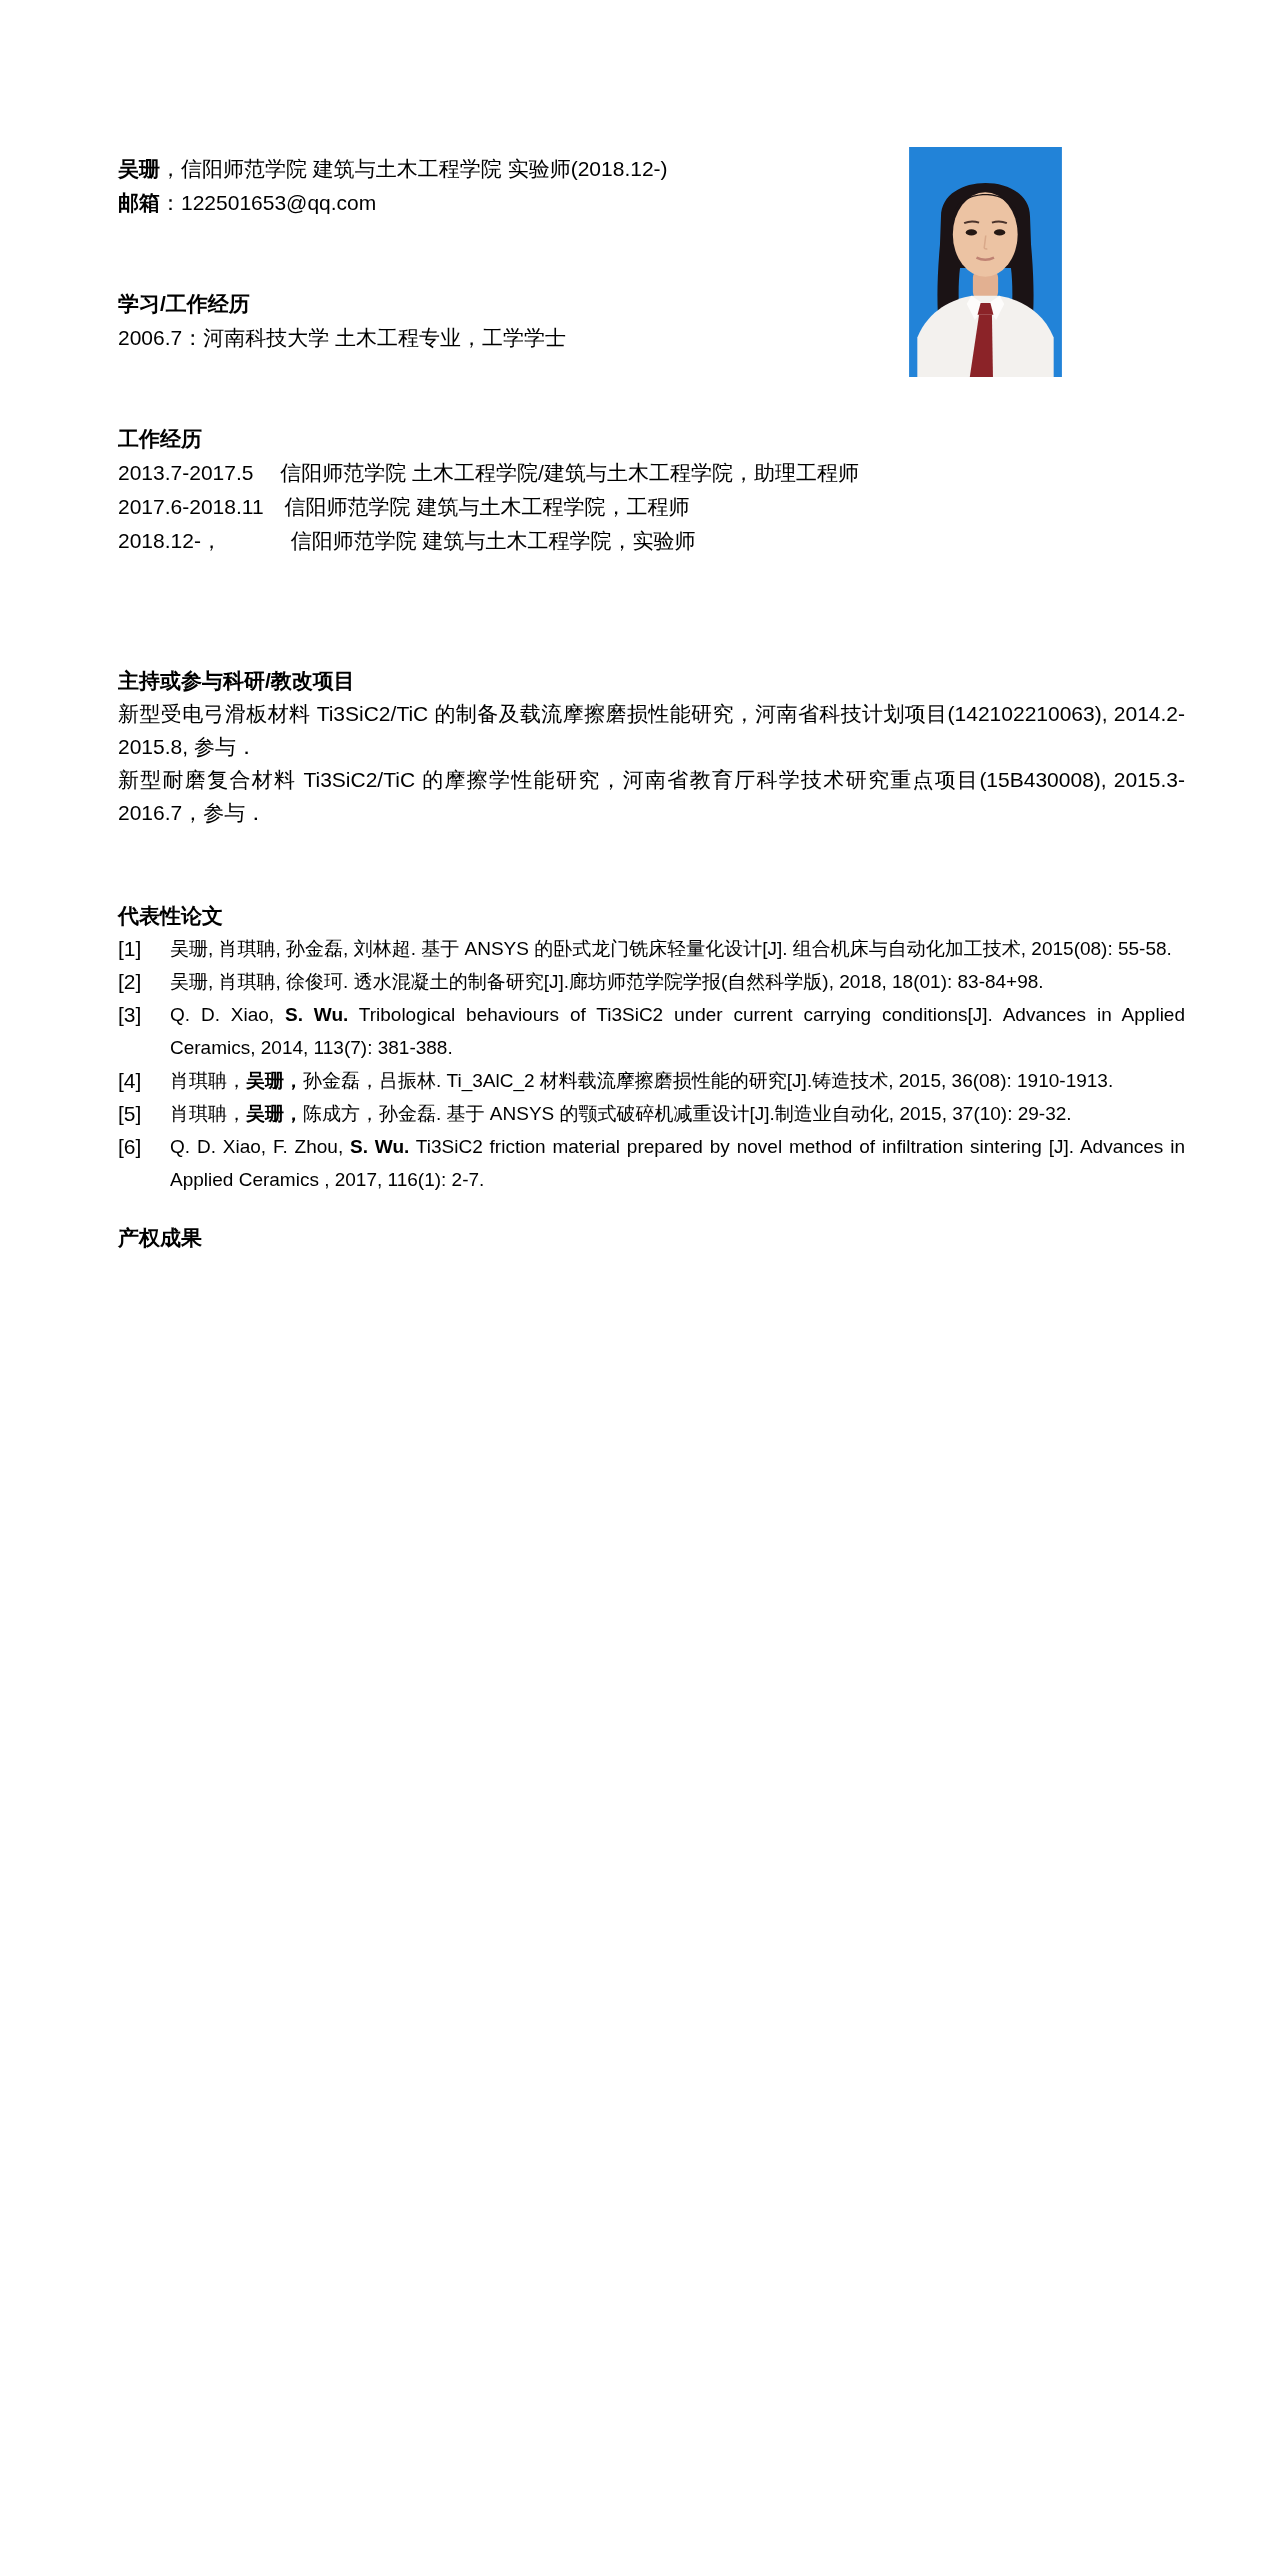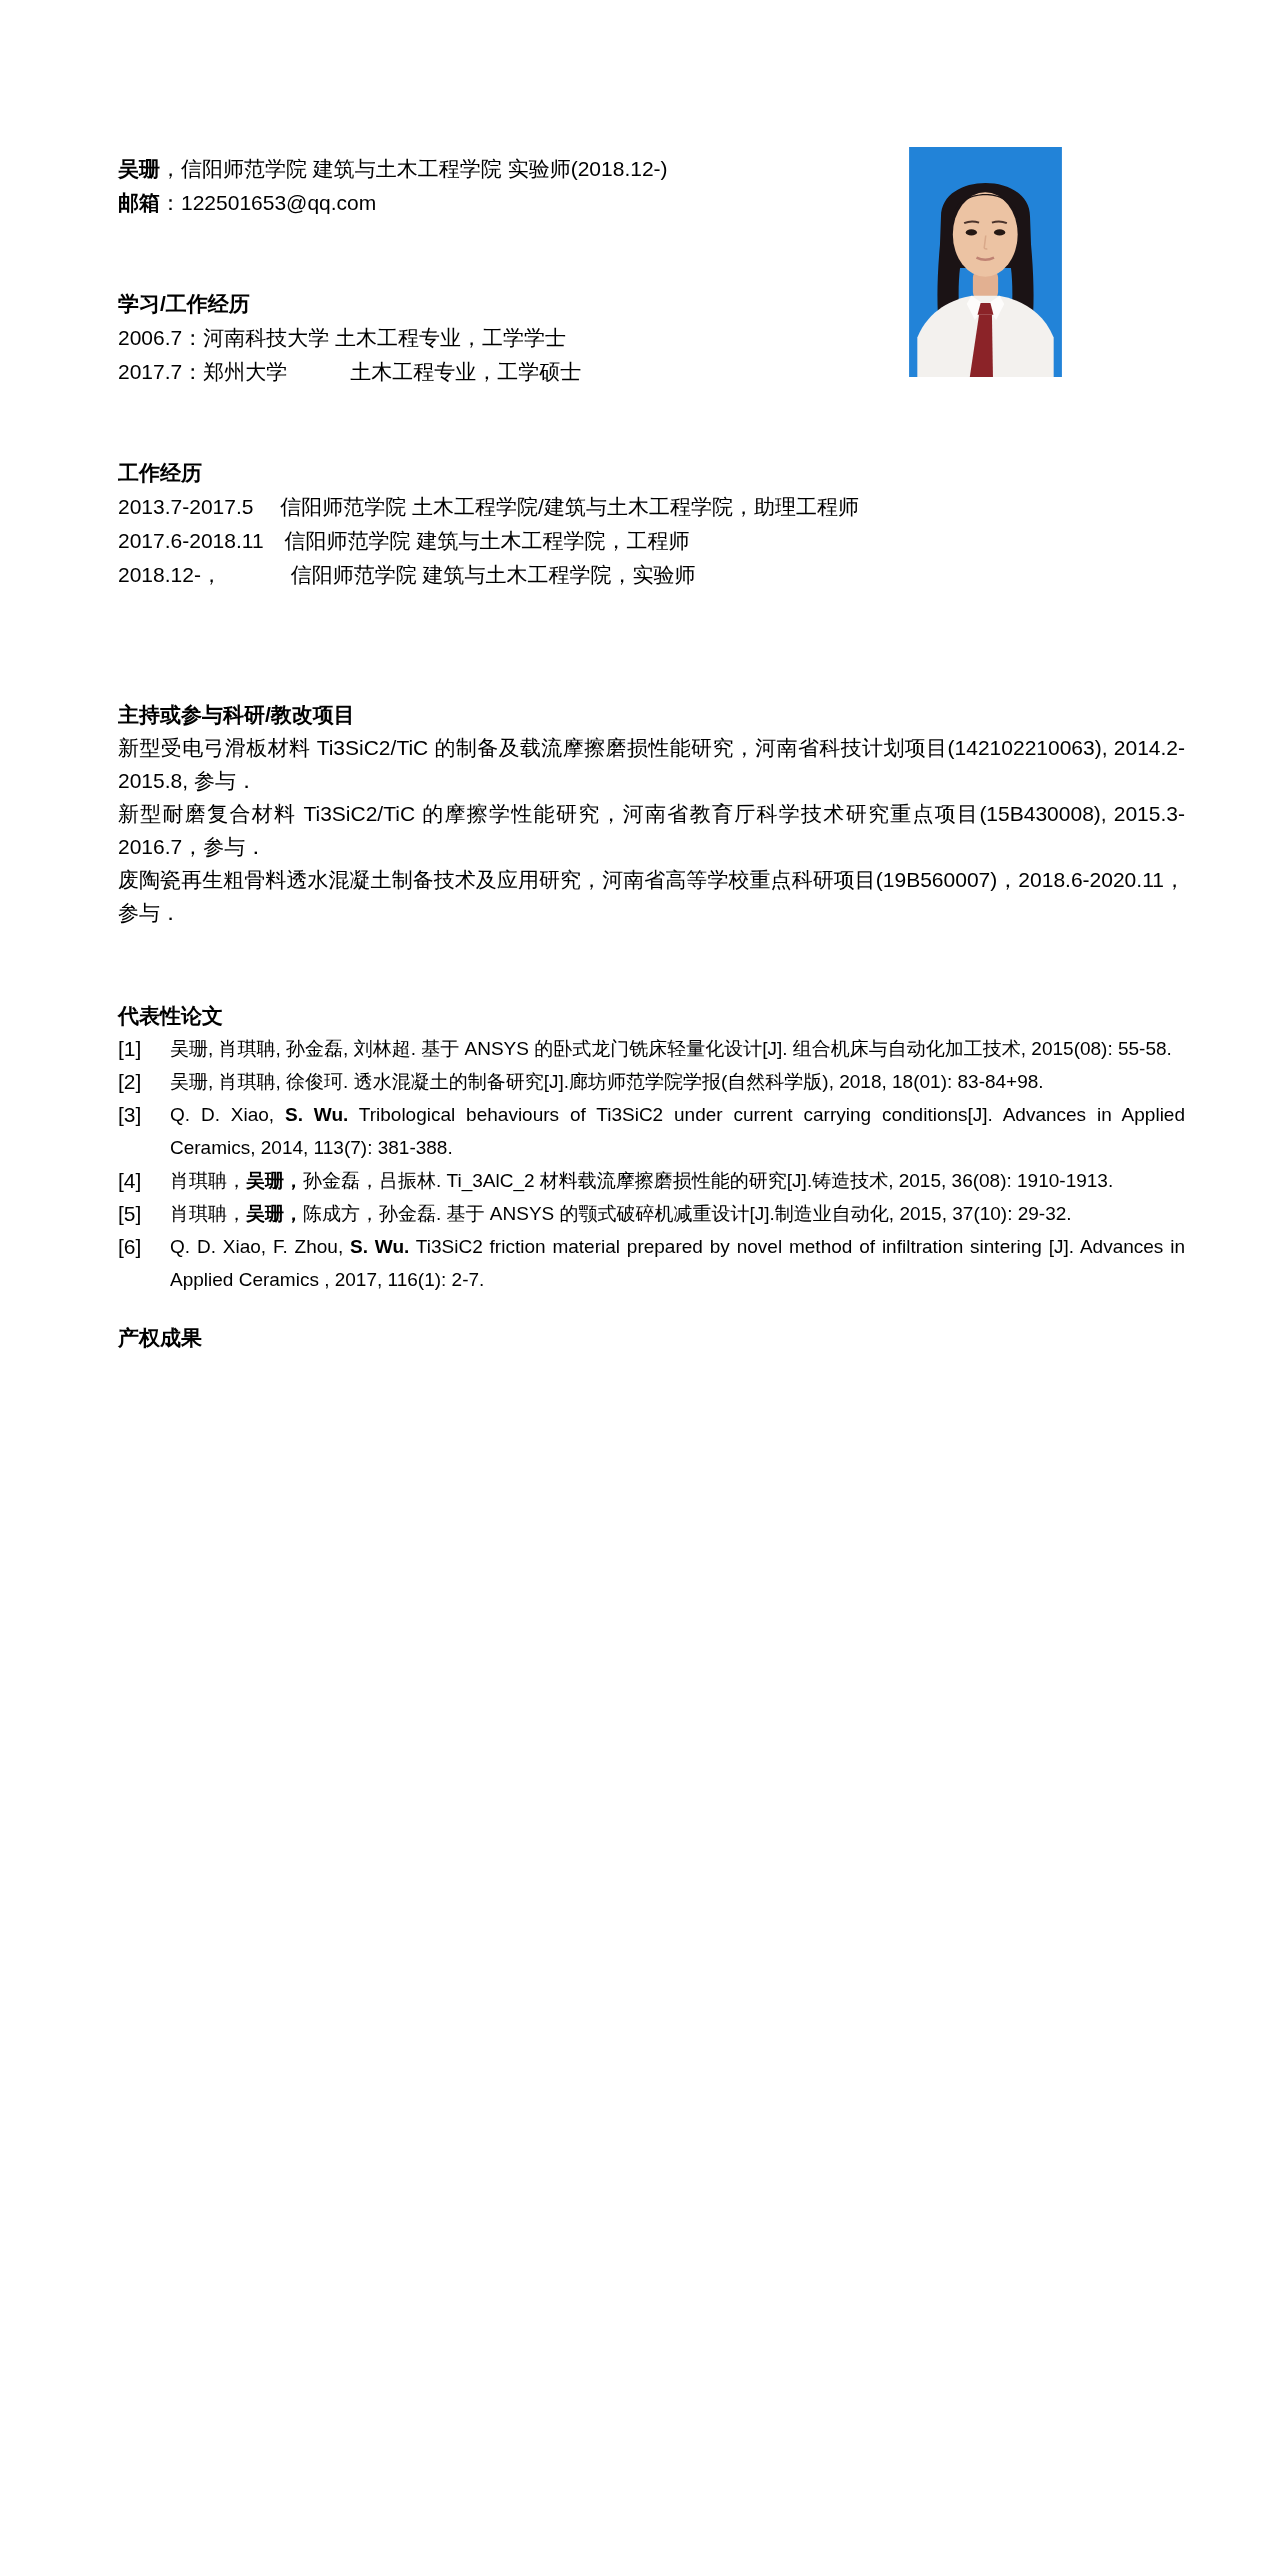--- a/index.html
+++ b/index.html
@@ -71,39 +71,37 @@
       <ellipse cx="176" cy="166" rx="11" ry="6" fill="#241813"></ellipse>
       <path d="M149 172 L146 196 Q147 199 152 198" stroke-width="3" fill="none" stroke="#d9a98a"></path>
       <path d="M131 215 Q148 223 165 215" stroke-width="5" fill="none" stroke="#bf8273"></path>
     </svg>
   </figure>
 
   <section class="sec sec-education">
     <h2 class="sec-title">学习/工作经历</h2>
     <div>
         <p class="pline"><span>2006.7：河南科技大学 土木工程专业，工学学士</span></p>
-        <p class="pline"><span>2017.7：郑州大学　　　土木工程专业，工学硕士</span></p>
       </div>
   </section>
 
   <section class="sec sec-work">
     <h2 class="sec-title">工作经历</h2>
     <div>
         <p class="pline"><span>2013.7-2017.5　 信阳师范学院 土木工程学院/建筑与土木工程学院，助理工程师</span></p>
         <p class="pline"><span>2017.6-2018.11　信阳师范学院 建筑与土木工程学院，工程师</span></p>
         <p class="pline"><span>2018.12-，　　　 信阳师范学院 建筑与土木工程学院，实验师</span></p>
       </div>
   </section>
 
   <section class="sec sec-projects">
     <h2 class="sec-title">主持或参与科研/教改项目</h2>
     <div>
         <p class="pline"><span>新型受电弓滑板材料 Ti3SiC2/TiC 的制备及载流摩擦磨损性能研究，河南省科技计划项目(142102210063), 2014.2-2015.8, 参与．</span></p>
         <p class="pline"><span>新型耐磨复合材料 Ti3SiC2/TiC 的摩擦学性能研究，河南省教育厅科学技术研究重点项目(15B430008), 2015.3-2016.7，参与．</span></p>
-        <p class="pline"><span>废陶瓷再生粗骨料透水混凝土制备技术及应用研究，河南省高等学校重点科研项目(19B560007)，2018.6-2020.11，参与．</span></p>
       </div>
   </section>
 
   <section class="sec sec-papers">
     <h2 class="sec-title">代表性论文</h2>
     <div>
         <div class="ref">
           <span class="ref-no">[1]</span>
           <span class="ref-body"><span>吴珊, 肖琪聃, 孙金磊, 刘林超. 基于 ANSYS 的卧式龙门铣床轻量化设计[J]. 组合机床与自动化加工技术, 2015(08): 55-58.</span></span>
         </div>

